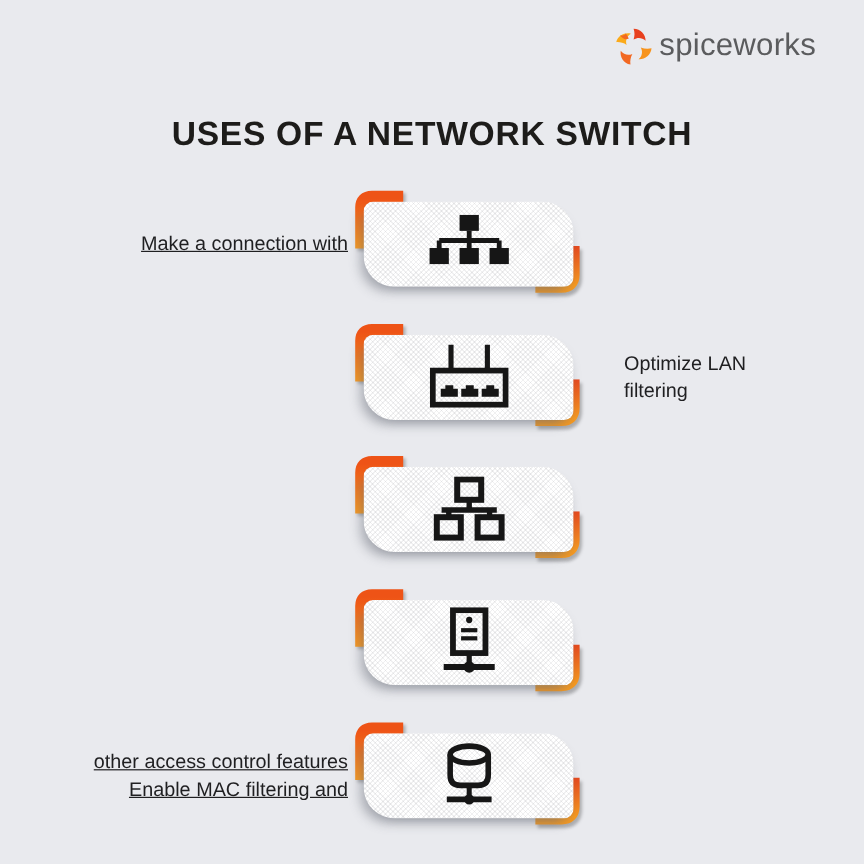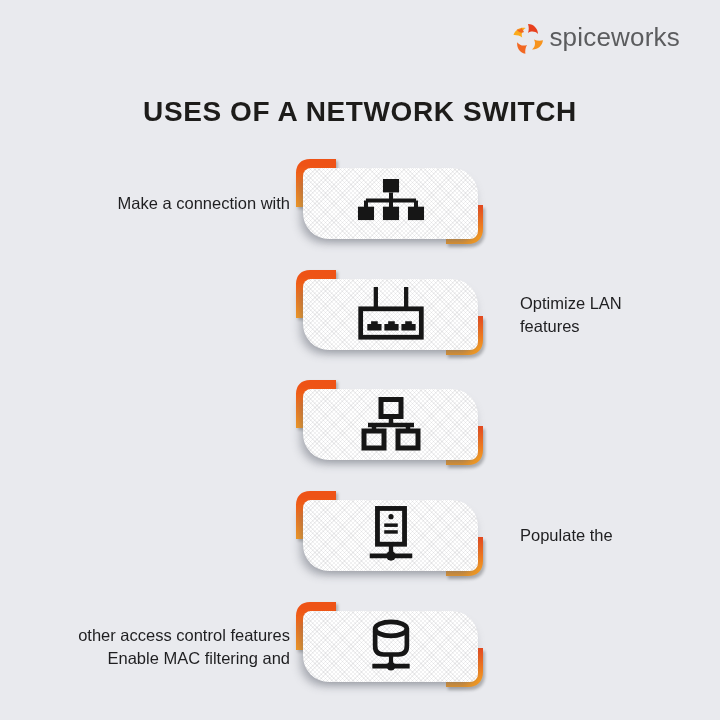--- a/index.html
+++ b/index.html
@@ -42,21 +42,21 @@
   .bracket{position:absolute;z-index:1;}
   .bracket.tl{left:-8px;top:-10px;}
   .bracket.br{right:-6px;bottom:-6px;}
 
   
   .row-label{
     position:absolute;height:71px;
     display:flex;flex-direction:column;justify-content:center;
     font-size:16.5px;line-height:23px;font-weight:500;color:#1f1f21;
   }
-  .row-label.side-left{left:10px;width:280px;text-align:right;align-items:flex-end;}
+  .row-label.side-left{left:10px;width:280px;text-align:right;align-items:flex-end;text-decoration:underline;}
   .row-label.side-right{left:520px;width:215px;text-align:left;align-items:flex-start;}
 
   .icon-stroke{stroke:#161616;fill:none;}
   .icon-fill{fill:#161616;stroke:none;}
 </style>
 </head>
 <body>
 
 <div class="stage">
 
@@ -121,21 +121,21 @@
         <path class="icon-stroke" stroke-width="4.5" d="M22 0 V21 M54 0 V21"></path>
         <rect class="icon-stroke" stroke-width="5" x="6" y="23" width="64" height="30"></rect>
         <path class="icon-fill" d="M13 46 v-7 h4 v-3 h7 v3 h4 v7 z"></path>
         <path class="icon-fill" d="M31 46 v-7 h4 v-3 h7 v3 h4 v7 z"></path>
         <path class="icon-fill" d="M49 46 v-7 h4 v-3 h7 v3 h4 v7 z"></path>
       </svg>
     </div>
   </div>
   <div class="row-label side-right" style="top:279px">
     <span>Optimize LAN</span>
-    <span>features</span>
+    <span>filtering</span>
   </div>
 
   <div class="card" style="top:389px">
     <svg class="bracket tl" width="42" height="50" viewBox="0 0 42 50" style="filter:drop-shadow(2px 2px 1.5px rgba(0,0,0,.25))">
       <path d="M41 7.5 H15 Q7.5 7.5 7.5 15 V49" fill="none" stroke="url(#gTl)" stroke-width="13"></path>
     </svg>
     <svg class="bracket br" width="38" height="40" viewBox="0 0 38 40" style="filter:drop-shadow(2px 3px 1.5px rgba(0,0,0,.25))">
       <path d="M30.5 0 V24 Q30.5 32.5 22 32.5 H0" fill="none" stroke="url(#gBr)" stroke-width="13"></path>
     </svg>
     <div class="card-body">
@@ -161,21 +161,20 @@
         <circle class="icon-fill" cx="30" cy="11" r="2.7"></circle>
         <rect class="icon-fill" x="23" y="18" width="14" height="3.6"></rect>
         <rect class="icon-fill" x="23" y="25" width="14" height="3.6"></rect>
         <path class="icon-stroke" stroke-width="4.5" d="M30 39 V50"></path>
         <path class="icon-stroke" stroke-width="5" d="M8 51.5 H52"></path>
         <circle class="icon-fill" cx="30" cy="51.5" r="5"></circle>
       </svg>
     </div>
   </div>
   <div class="row-label side-right" style="top:500px">
-    <span>Populate the</span>
   </div>
 
   <div class="row-label side-left" style="top:611px">
     <span>other access control features</span>
     <span>Enable MAC filtering and</span>
   </div>
   <div class="card" style="top:611px">
     <svg class="bracket tl" width="42" height="50" viewBox="0 0 42 50" style="filter:drop-shadow(2px 2px 1.5px rgba(0,0,0,.25))">
       <path d="M41 7.5 H15 Q7.5 7.5 7.5 15 V49" fill="none" stroke="url(#gTl)" stroke-width="13"></path>
     </svg>

